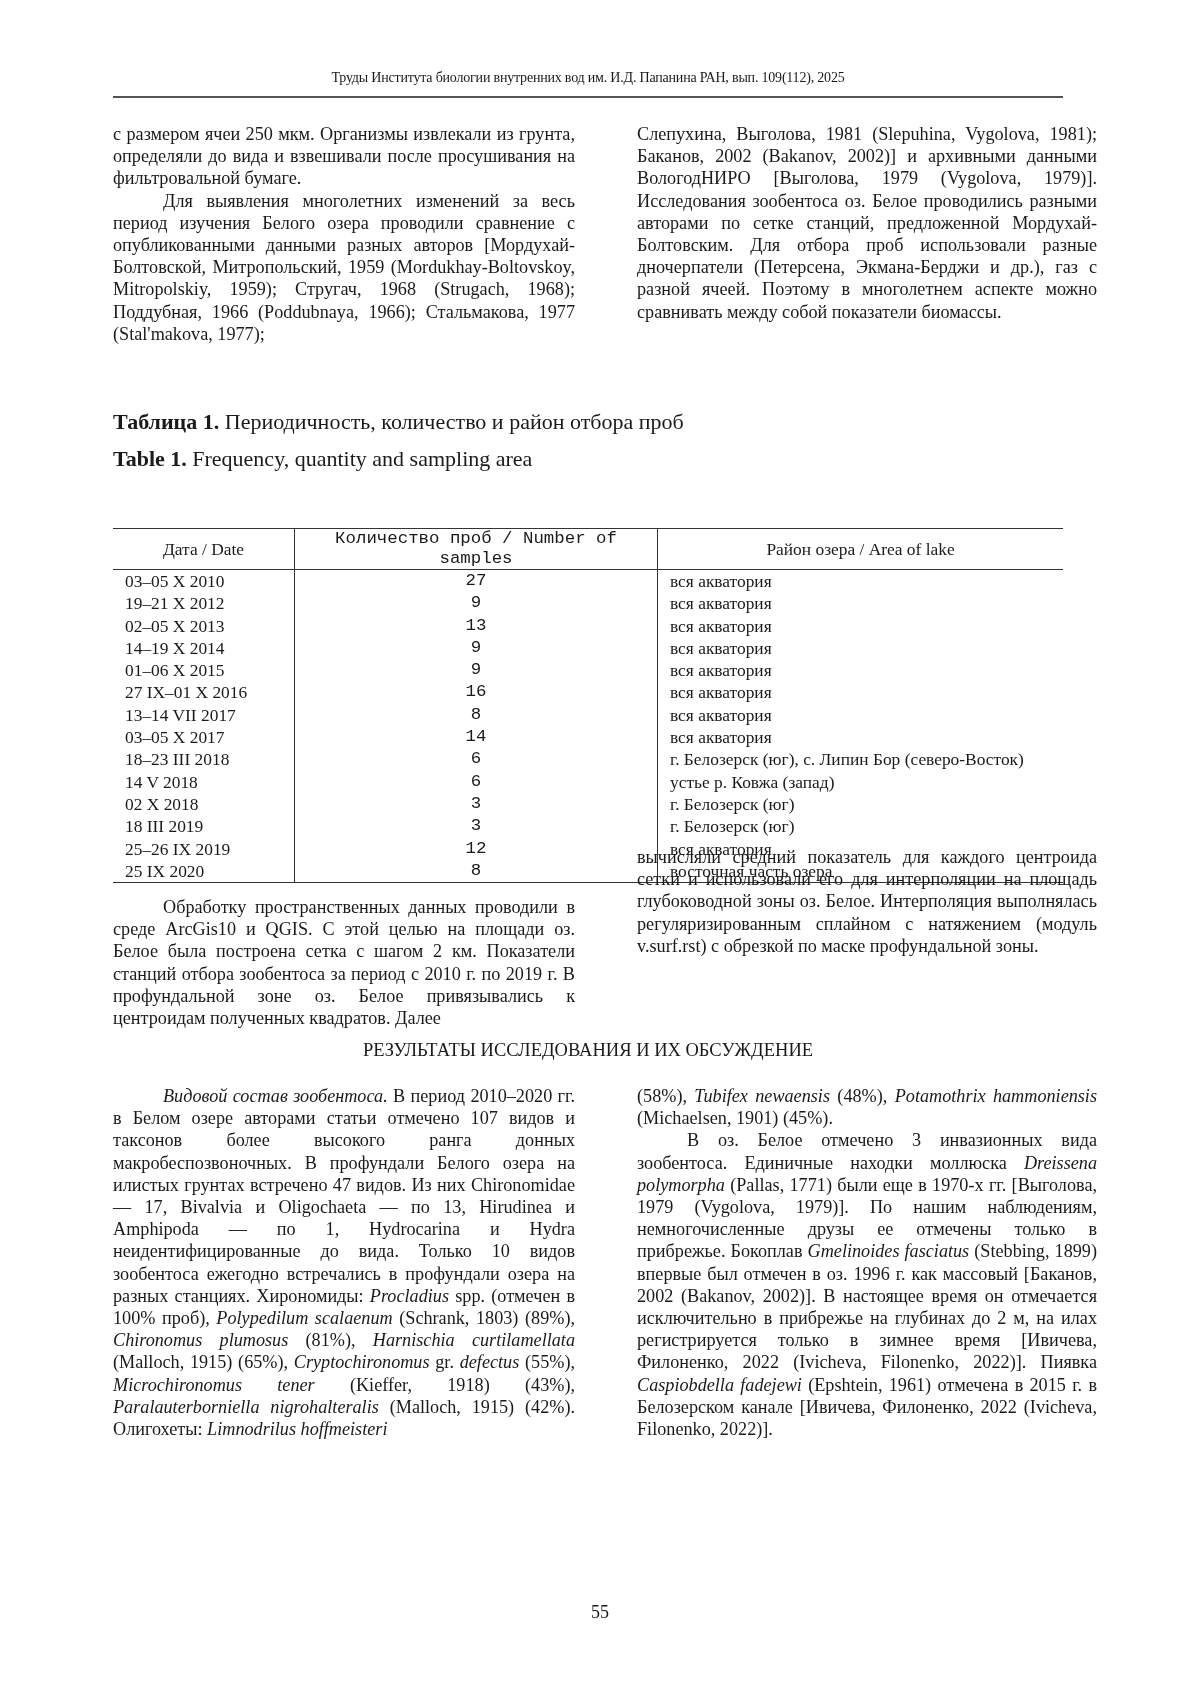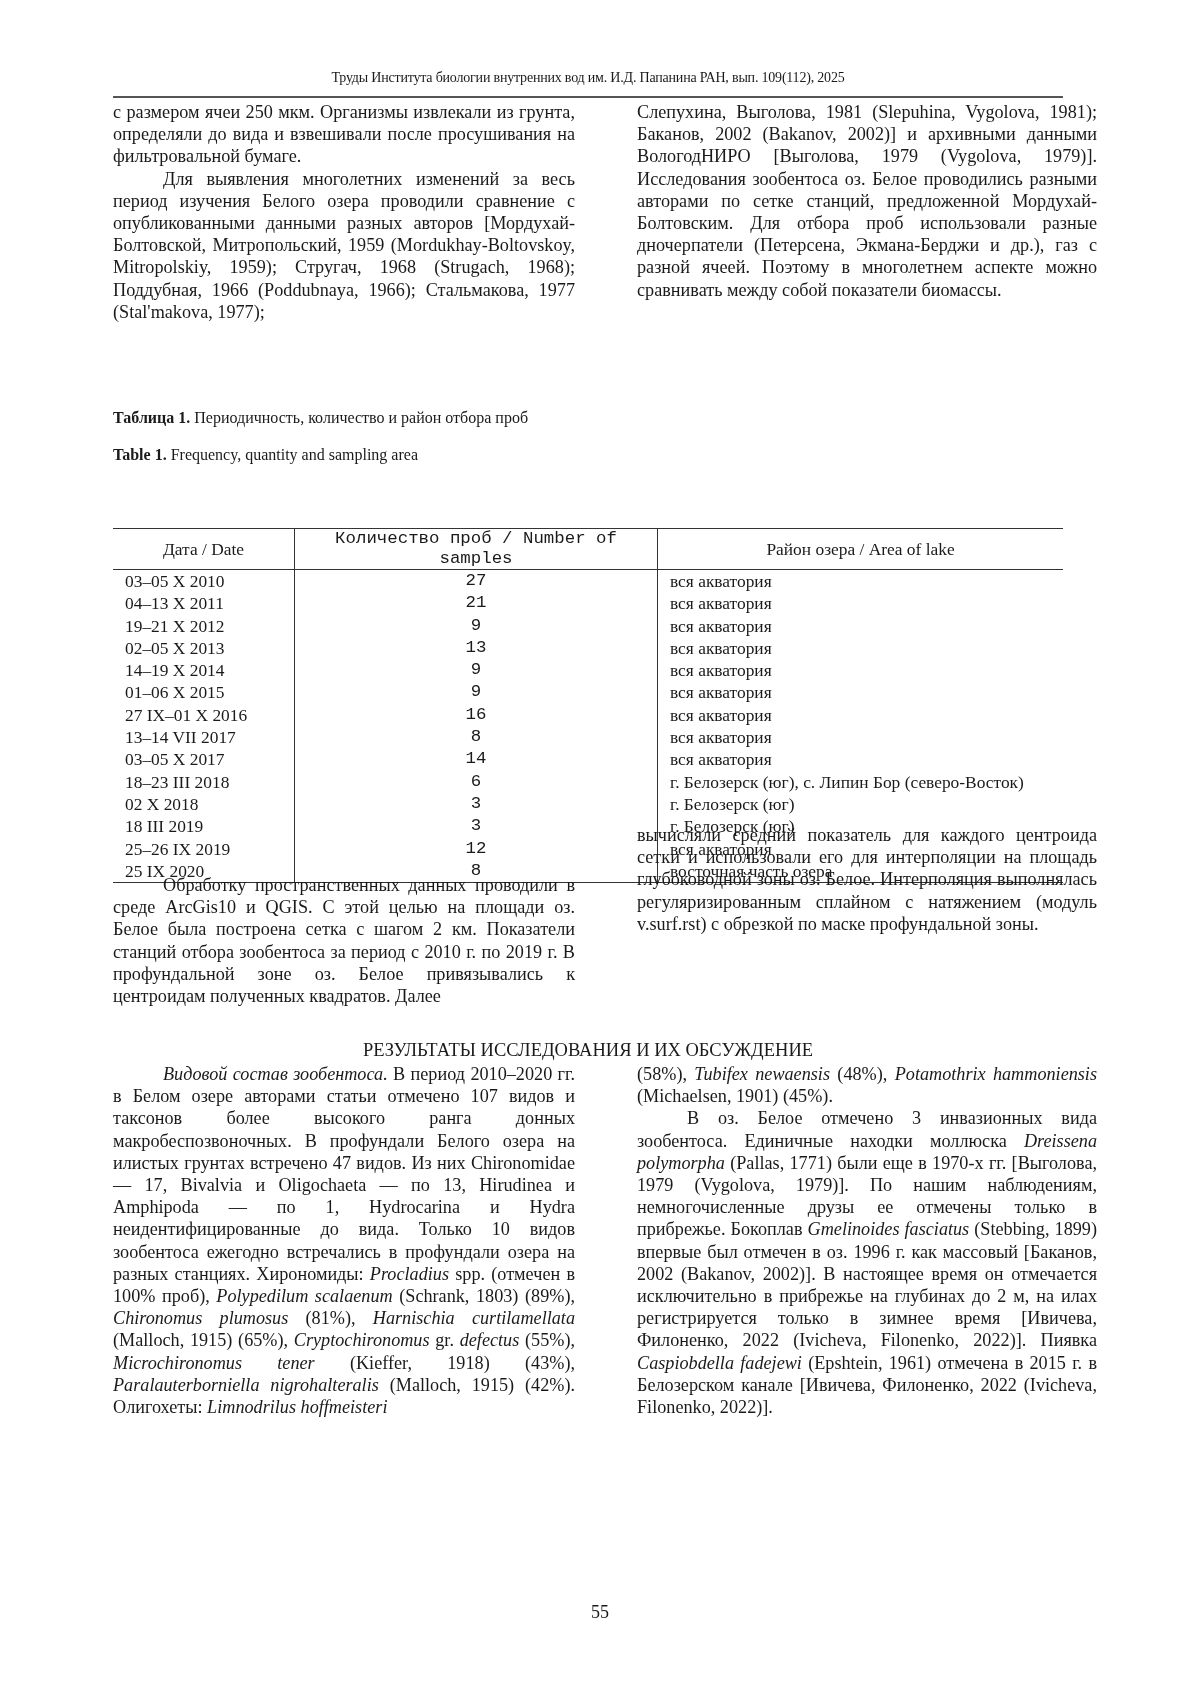--- a/index.html
+++ b/index.html
@@ -3,26 +3,26 @@
 <meta charset="utf-8">
 <style>
   html, body { margin: 0; padding: 0; background: #ffffff; }
   body { width: 1200px; height: 1697px; position: relative; overflow: hidden;
          font-family: "Liberation Serif", "DejaVu Serif", serif; color: #1a1a1a; }
   .header { position: absolute; left: 113px; top: 70px; width: 950px; text-align: center;
             font-size: 14px; letter-spacing: -0.2px; }
   .header-rule { position: absolute; left: 113px; top: 96px; width: 950px; height: 0;
                  border-top: 2px solid #555; }
   .col { position: absolute; width: 462px; font-size: 18.2px; line-height: 22.2px;
-         text-align: justify; hyphens: none; }
+         text-align: justify; hyphens: none; margin-top: 22px; }
   .col p { margin: 0; }
   .col p.indent { text-indent: 50px; }
   .col-left { left: 113px; }
   .col-right { left: 637px; width: 460px; }
-  .caption { position: absolute; left: 113px; font-size: 16px; }
+  .caption { position: absolute; left: 113px; font-size: 22px; }
   .caption b { font-weight: bold; }
   table.t1 { position: absolute; left: 113px; top: 480px; width: 950px; border-collapse: collapse;
              font-size: 17.4px; line-height: 22.3px; margin-top: 48px; }
   table.t1 thead th { font-weight: normal; border-top: 1.5px solid #333; border-bottom: 1.5px solid #333;
                       padding: 0; height: 20px; line-height: 20px; }
   table.t1 tbody tr:last-child td { border-bottom: 1.5px solid #333; }
   table.t1 td { padding: 0; height: 22.3px; vertical-align: middle; }
   .c-date { width: 169px; border-right: 1.5px solid #333; padding-left: 12px !important; }
   .c-num { width: 362px; text-align: center; border-right: 1.5px solid #333; font-family: Liberation Mono, monospace; }
   .c-area { padding-left: 12px !important; }
@@ -62,25 +62,20 @@
       <th class="c-area">Район озера / Area of lake</th>
     </tr>
   </thead>
   <tbody id="t1-body">
       <tr>
         <td class="c-date">03–05 X 2010</td>
         <td class="c-num">27</td>
         <td class="c-area">вся акватория</td>
       </tr>
       <tr>
-        <td class="c-date">04–13 X 2011</td>
-        <td class="c-num">21</td>
-        <td class="c-area">вся акватория</td>
-      </tr>
-      <tr>
         <td class="c-date">19–21 X 2012</td>
         <td class="c-num">9</td>
         <td class="c-area">вся акватория</td>
       </tr>
       <tr>
         <td class="c-date">02–05 X 2013</td>
         <td class="c-num">13</td>
         <td class="c-area">вся акватория</td>
       </tr>
       <tr>
@@ -105,20 +100,25 @@
       </tr>
       <tr>
         <td class="c-date">03–05 X 2017</td>
         <td class="c-num">14</td>
         <td class="c-area">вся акватория</td>
       </tr>
       <tr>
         <td class="c-date">18–23 III 2018</td>
         <td class="c-num">6</td>
         <td class="c-area">г. Белозерск (юг), с. Липин Бор (северо-Восток)</td>
+      </tr>
+      <tr>
+        <td class="c-date">14 V 2018</td>
+        <td class="c-num">6</td>
+        <td class="c-area">устье р. Ковжа (запад)</td>
       </tr>
       <tr>
         <td class="c-date">02 X 2018</td>
         <td class="c-num">3</td>
         <td class="c-area">г. Белозерск (юг)</td>
       </tr>
       <tr>
         <td class="c-date">18 III 2019</td>
         <td class="c-num">3</td>
         <td class="c-area">г. Белозерск (юг)</td>

